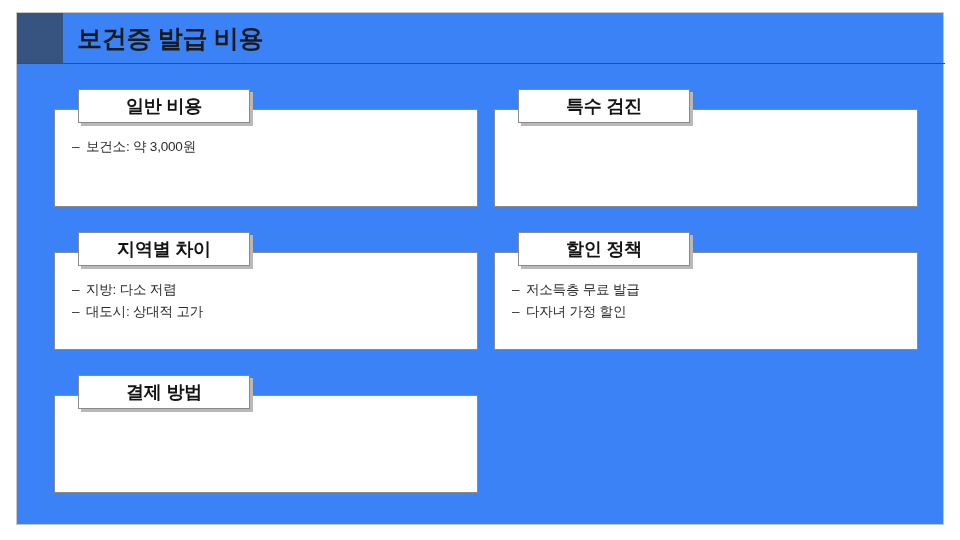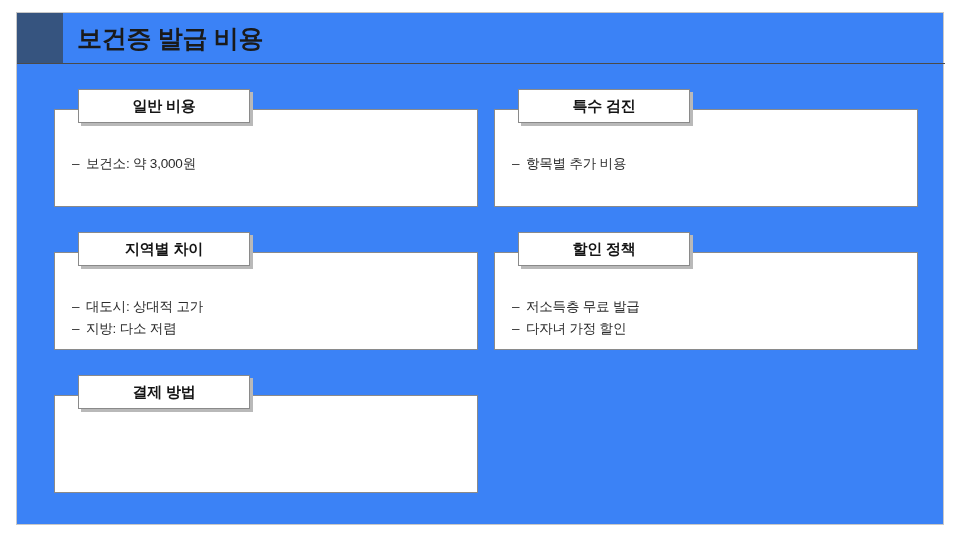--- a/index.html
+++ b/index.html
@@ -85,30 +85,30 @@
     box-sizing: border-box;
     box-shadow: 3px 3px 0 0 #b9b9b9;
     z-index: 3;
   }
   .card-tab-label {
     display: block;
     width: 100%;
     height: 100%;
     line-height: 32px;
     text-align: center;
-    font-size: 15px;
+    font-size: 18px;
     font-weight: bold;
     color: #141414;
     letter-spacing: -0.2px;
     white-space: nowrap;
   }
   .card-list {
     position: absolute;
     left: 18px;
-    top: 64px;
+    top: 47px;
     z-index: 2;
   }
   .card-list-item {
     font-size: 13.5px;
     color: #2b2b2b;
     line-height: 22px;
     white-space: nowrap;
     letter-spacing: -0.2px;
   }
   .bullet-dash {
@@ -152,38 +152,35 @@
       </div>
     </div>
   </div>
 
   <div class="card" id="card-1">
     <div class="card-body"></div>
     <div class="card-tab">
       <span class="card-tab-label">특수 검진</span>
     </div>
     <div class="card-list">
-      <div class="card-list-item">
-        <span class="bullet-dash">–</span><span>항목별 추가 비용</span>
-      </div>
     </div>
   </div>
 
   <div class="card" id="card-2">
     <div class="card-body"></div>
     <div class="card-tab">
       <span class="card-tab-label">지역별 차이</span>
     </div>
     <div class="card-list">
       <div class="card-list-item">
+        <span class="bullet-dash">–</span><span>지방: 다소 저렴</span>
+      </div>
+      <div class="card-list-item">
         <span class="bullet-dash">–</span><span>대도시: 상대적 고가</span>
       </div>
-      <div class="card-list-item">
-        <span class="bullet-dash">–</span><span>지방: 다소 저렴</span>
-      </div>
     </div>
   </div>
 
   <div class="card" id="card-3">
     <div class="card-body"></div>
     <div class="card-tab">
       <span class="card-tab-label">할인 정책</span>
     </div>
     <div class="card-list">
       <div class="card-list-item">

